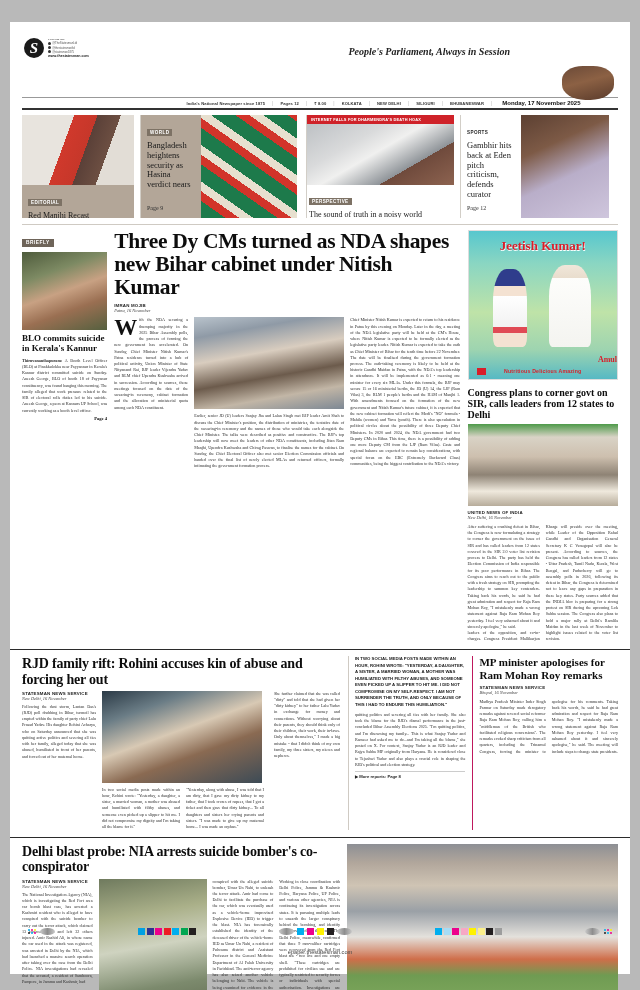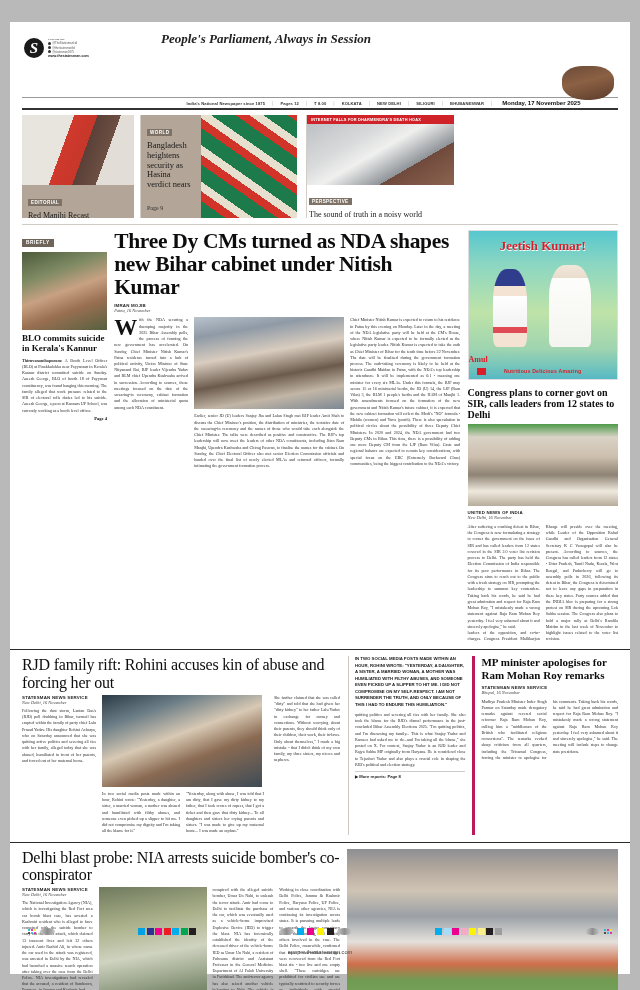--- a/index.html
+++ b/index.html
@@ -35,22 +35,22 @@
     text-align: center; padding-top: 2px;
   }
   .nameplate-title {
     font-family: "DejaVu Serif", serif;
     font-size: 43px; font-weight: bold; letter-spacing: -0.5px;
     color: #111; line-height: .95;
     transform: scaleX(1.02);
   }
   .nameplate-sub {
     font-family: "Liberation Serif", serif;
-    font-style: italic; font-weight: bold; font-size: 13px; color: #222;
-    text-align: center; padding-right: 108px; margin-top: 5px;
+    font-style: italic; font-weight: bold; font-size: 10px; color: #222;
+    text-align: right; padding-right: 108px; margin-top: 20px;
   }
   .infobar {
     display: flex; align-items: center; justify-content: center; gap: 0;
     border-top: 1px solid #999; border-bottom: 2px solid #333;
     margin: 3px 12px 0 12px; padding: 2px 0 2px 0;
     font-family: "Liberation Sans", sans-serif;
   }
   .infobar .pad { flex: 0 0 120px; }
   .infobar-item { font-size: 4.1px; font-weight: bold; color: #333; padding: 0 7px; letter-spacing: .1px; }
   .infobar-sep { color: #bbb; font-size: 5px; }
@@ -141,37 +141,37 @@
   }
   .amul-ad { width: 100%; height: 150px; background: linear-gradient(180deg,#57c7ce 0%,#8ad6c2 22%,#bfe3a8 55%,#9ed4b0 80%,#56b9c4 100%); position: relative; border: 1px solid #ddd; }
   .amul-title {
     position: absolute; top: 7px; left: 0; right: 0; text-align: center;
     font-family: "Liberation Serif", serif; font-weight: bold; font-size: 13px;
     color: #d81e2a; text-shadow: .5px .5px 0 #fff;
   }
   .amul-figs { position: absolute; bottom: 32px; left: 0; right: 0; height: 86px; }
   .amul-girl { position: absolute; left: 24px; bottom: 0; width: 34px; height: 78px; background: linear-gradient(180deg,#2f3d8c 0%,#2f3d8c 22%,#f4e2d2 22%,#f4e2d2 34%,#ffffff 34%,#f2f2f2 74%,#e04a55 74%,#e04a55 82%,#f4e2d2 82%); border-radius: 40% 40% 12% 12%; }
   .amul-man { position: absolute; right: 26px; bottom: 0; width: 42px; height: 82px; background: linear-gradient(180deg,#f0e7da 0%,#e9ddcd 16%,#fdfdfb 16%,#f4f4f0 100%); border-radius: 38% 38% 8% 8%; }
-  .amul-logo { position: absolute; bottom: 15px; left: 0; right: 0; text-align: left; font-family: "Liberation Serif", serif; font-weight: bold; font-size: 8px; color: #d81e2a; }
+  .amul-logo { position: absolute; bottom: 15px; left: 0; right: 0; text-align: right; font-family: "Liberation Serif", serif; font-weight: bold; font-size: 8px; color: #d81e2a; }
   .amul-tag { position: absolute; bottom: 5px; left: 0; right: 0; text-align: center; font-family: "Liberation Sans", sans-serif; font-weight: bold; font-size: 5.2px; color: #d81e2a; letter-spacing: .2px; }
   .amul-chip { position: absolute; bottom: 4px; left: 8px; width: 9px; height: 7px; background: #d81e2a; }
   .right-head {
     font-family: "Liberation Serif", serif; font-weight: bold;
     font-size: 10px; line-height: 1.1; color: #0d0d0d; margin-top: 7px;
   }
   .congress-photo { width: 100%; height: 82px; margin-top: 4px; background: linear-gradient(180deg,#4e9a4a 0%,#d9d3c6 16%,#cdbfae 40%,#8e8375 62%,#efe9dd 82%,#b7ac9b 100%); }
   .two-col { column-count: 2; column-gap: 6px; margin-top: 4px; }
   
   .band2 { display: flex; gap: 7px; padding: 6px 12px 0 12px; border-top: 1.6px solid #2b2b2b; margin-top: 7px; }
   .b2-left { width: 320px; }
   .b2-mid { width: 118px; border-left: 1px solid #cfcac3; padding-left: 6px; }
-  .b2-right { width: 146px; border-left: 3px solid #be185d; padding-left: 6px; }
+  .b2-right { width: 146px; border-left: 1px solid #be185d; padding-left: 6px; }
   .band-head {
-    font-family: "Liberation Serif", serif; font-weight: normal;
-    font-size: 16px; line-height: 1.08; color: #0d0d0d; letter-spacing: -0.2px;
+    font-family: "Liberation Serif", serif; font-weight: bold;
+    font-size: 14px; line-height: 1.08; color: #0d0d0d; letter-spacing: -0.2px;
   }
   .rjd-photo { width: 160px; height: 92px; background: linear-gradient(160deg,#2b3a46 0%,#6b7d86 22%,#d8c9b4 45%,#8a6a52 65%,#3d4b56 100%); }
   .pullquote {
     font-family: "Liberation Sans", sans-serif; font-weight: bold;
     font-size: 4.3px; line-height: 1.5; color: #1a1a1a;
   }
   .morereports { font-family: "Liberation Sans", sans-serif; font-weight: bold; font-size: 4.2px; color: #222; border-top: 1px solid #ccc; margin-top: 3px; padding-top: 2px; }
   
   .band3 { display: flex; gap: 7px; padding: 6px 12px 0 12px; border-top: 1.6px solid #2b2b2b; margin-top: 7px; }
   .b3-left { width: 318px; }
@@ -264,20 +264,28 @@
         <div class="teaser-photo ph-fake"></div>
         <div class="redband">INTERNET FALLS FOR DHARMENDRA'S DEATH HOAX</div>
       </div>
       <div style="padding:4px 2px">
         <span class="kicker">PERSPECTIVE</span>
         <div class="teaser-head">The sound of truth in a noisy world</div>
         
       </div>
     </div>
 
+    <div class="teaser t4 t-rule">
+      <div class="teaser-band">
+        <span class="kicker">SPORTS</span>
+        <div class="teaser-head">Gambhir hits back at Eden pitch criticism, defends curator</div>
+        <div class="teaser-page">Page 12</div>
+      </div>
+      <div class="teaser-photo ph-gambhir" style="height:100%;width:88px"></div>
+    </div>
   </div>
   <div class="strip-rule"></div>
 
   <div class="main">
 
     <div class="col-briefly">
       <span class="sec-label">BRIEFLY</span>
       <div class="briefly-photo"></div>
       <div class="briefly-head">BLO commits suicide in Kerala's Kannur</div>
       <div class="body-text" style="margin-top:4px">

